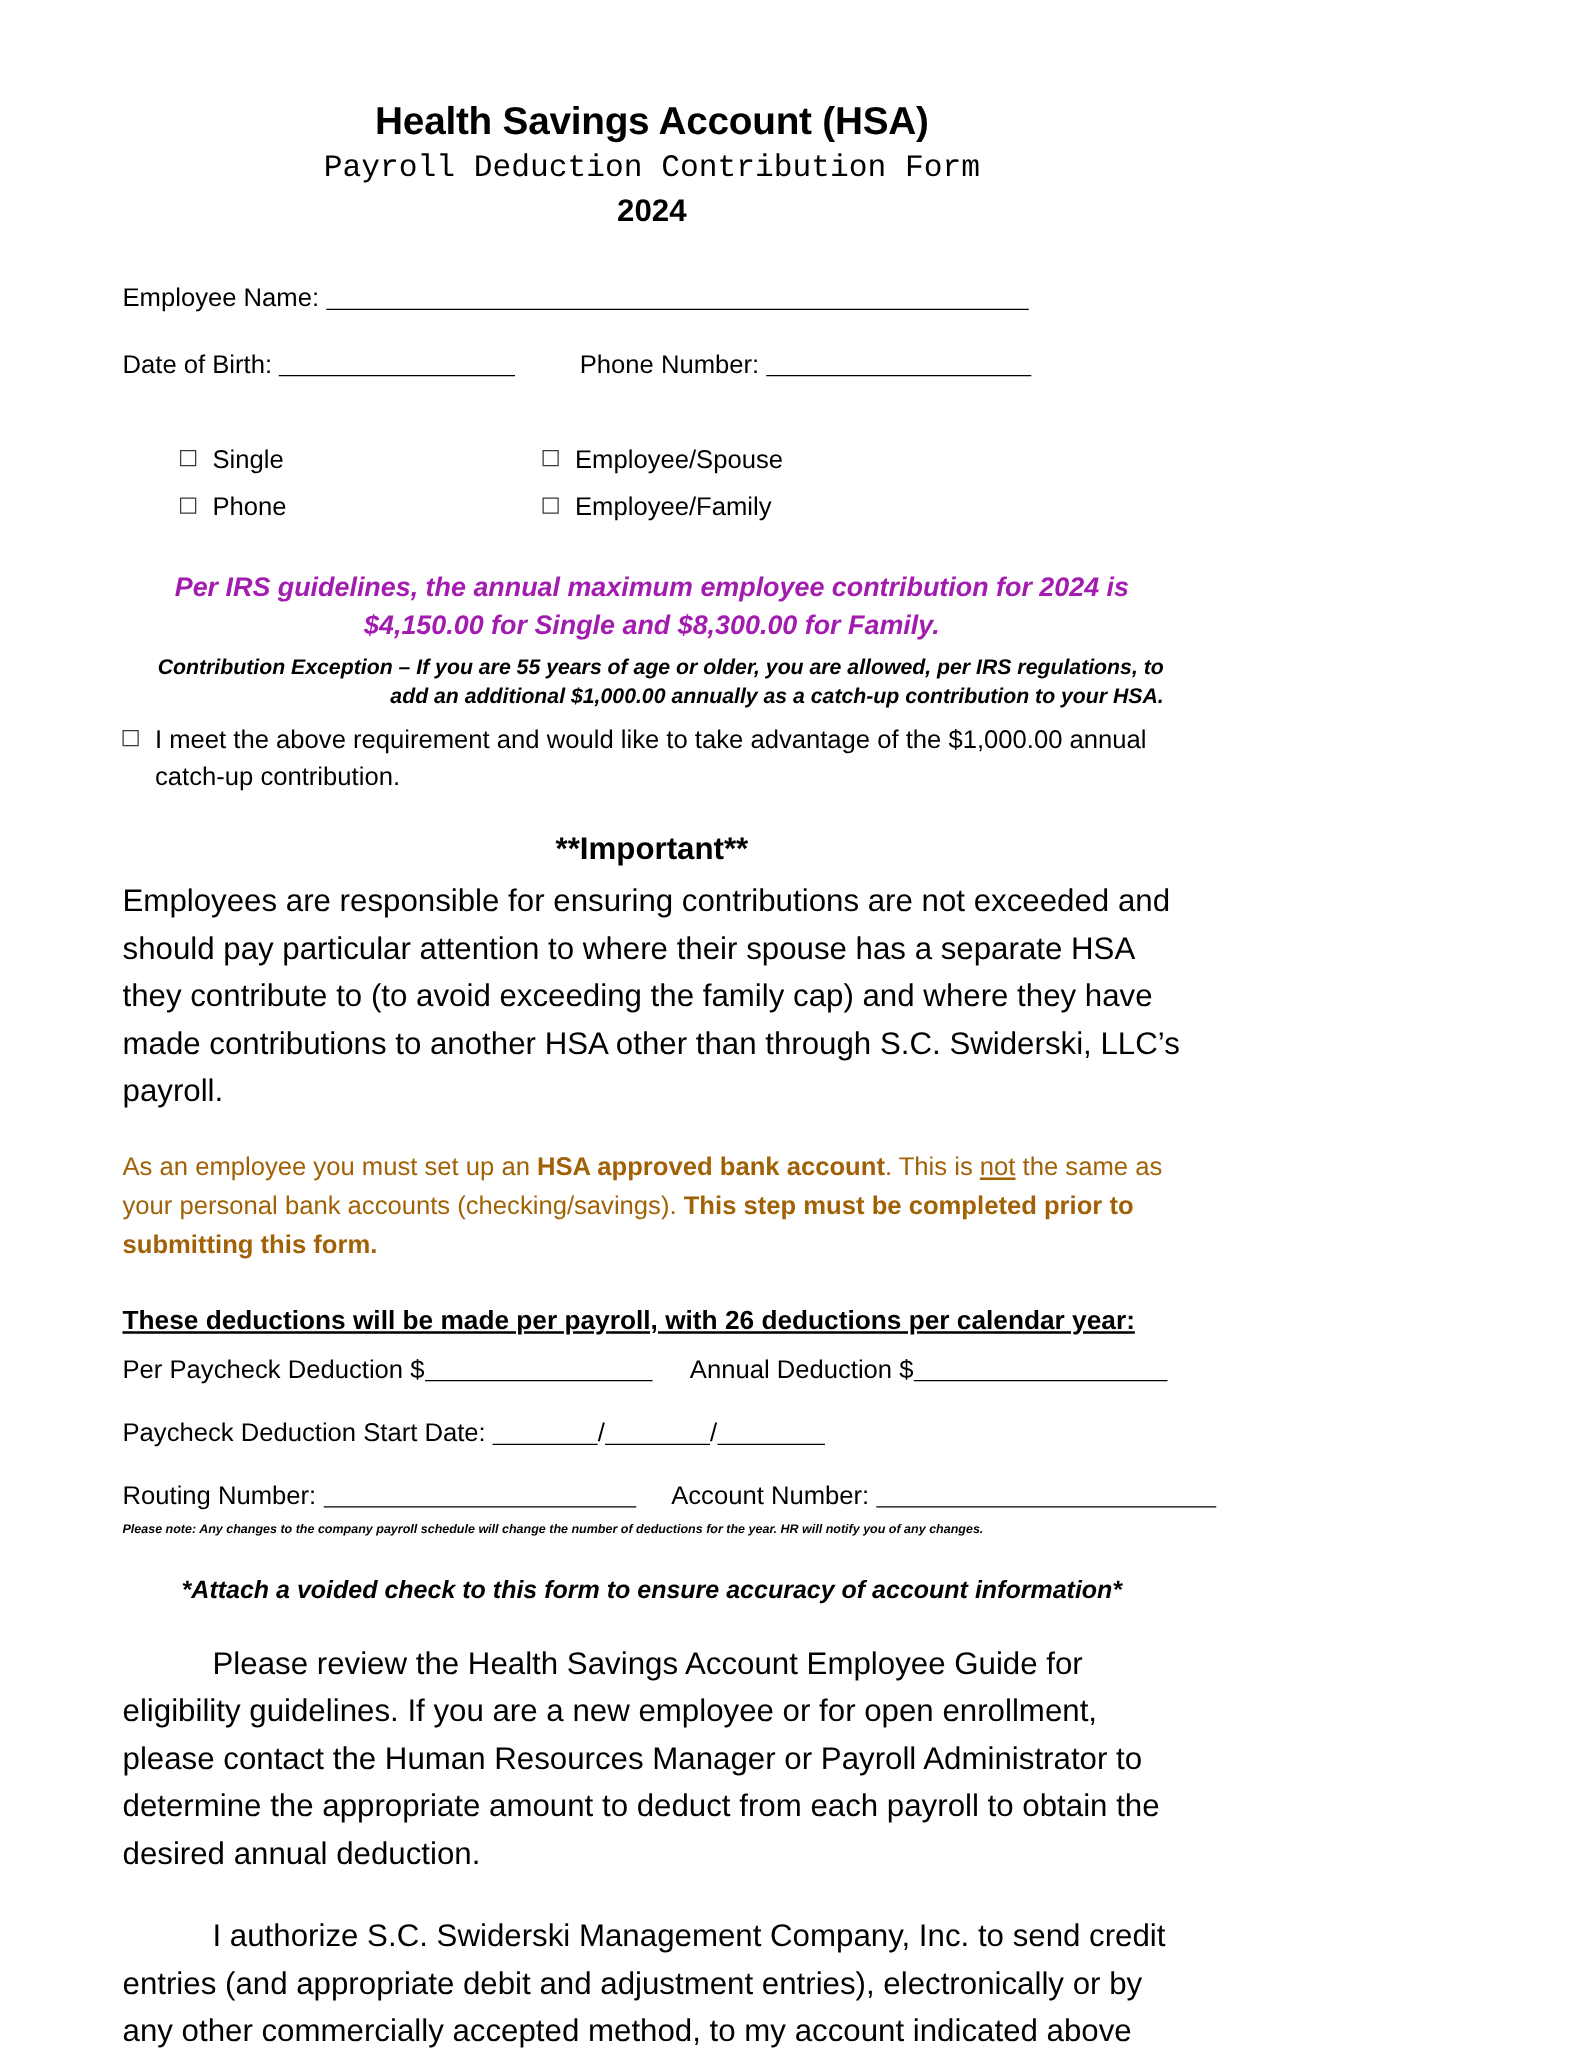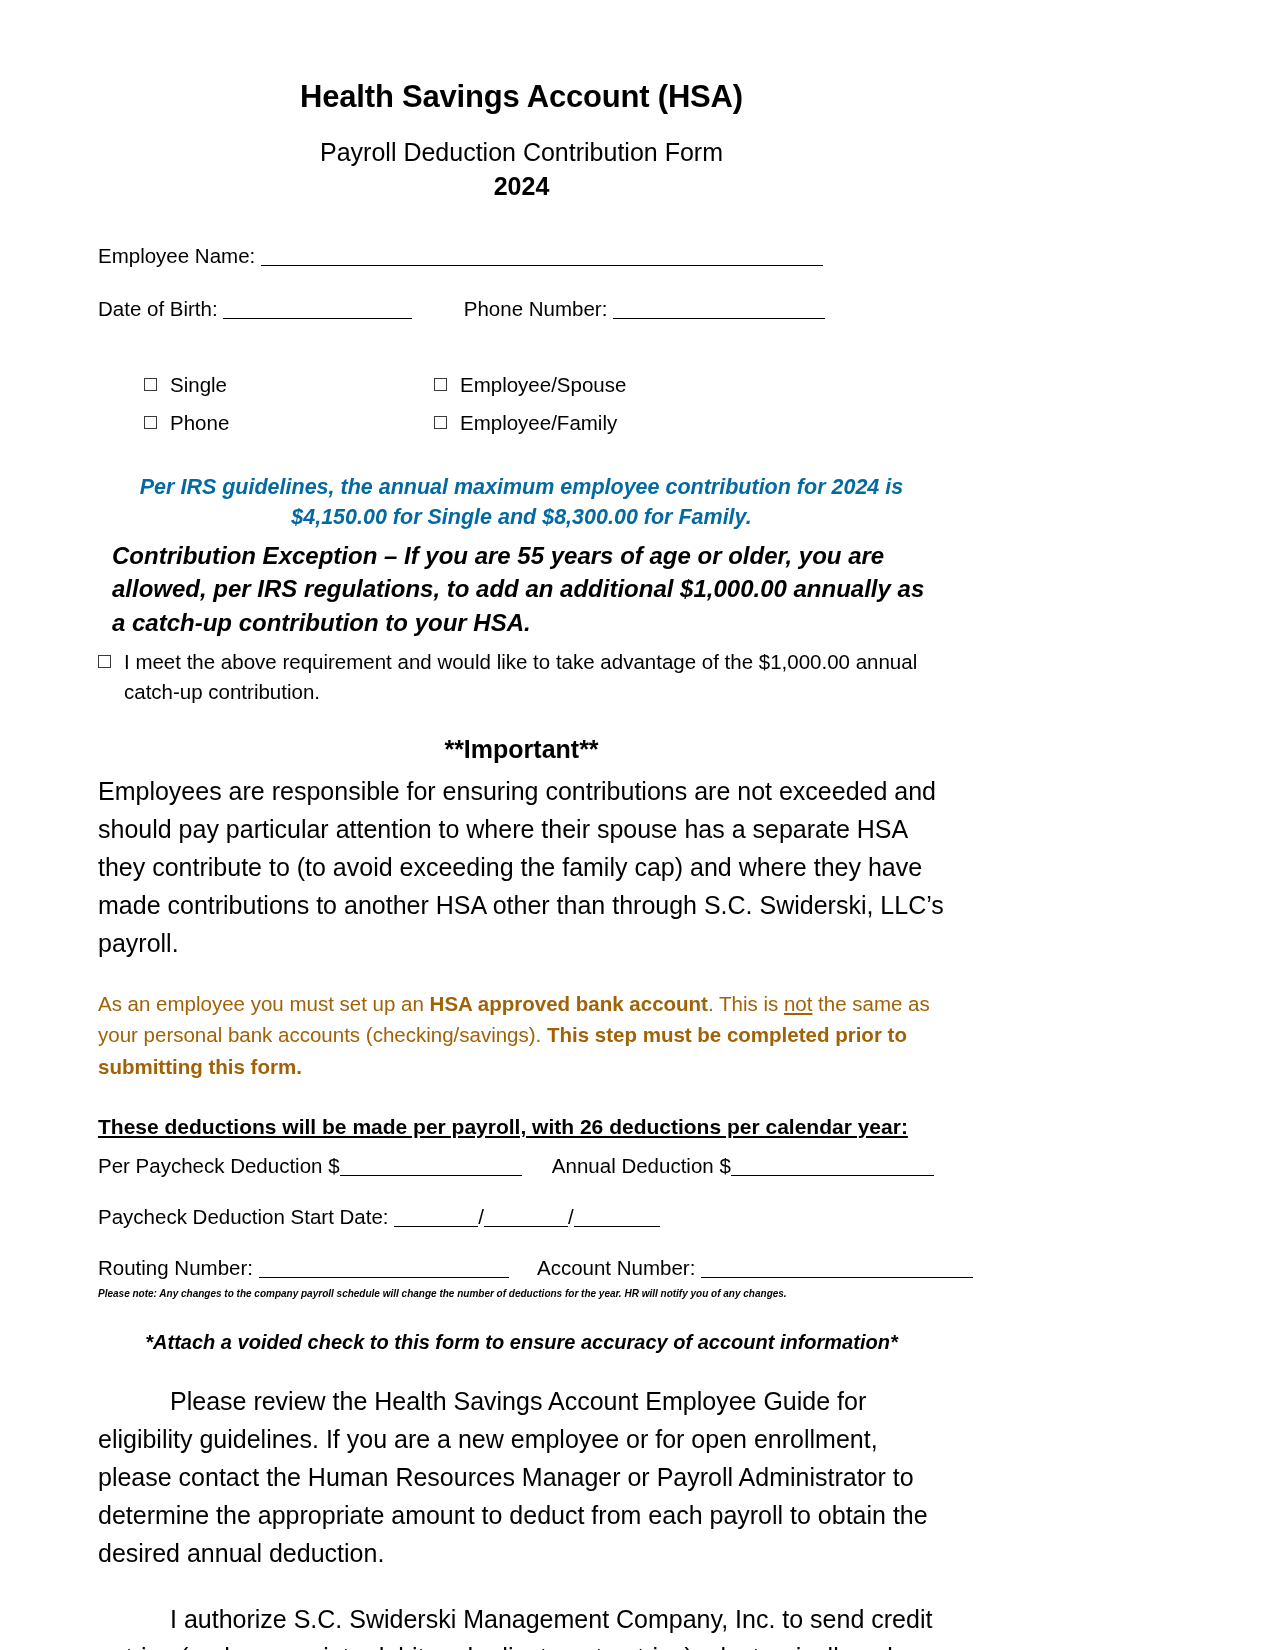--- a/index.html
+++ b/index.html
@@ -28,21 +28,22 @@
     font-size: 31px;
     font-weight: bold;
     letter-spacing: -0.2px;
     line-height: 1.22;
     margin: 0;
   }
   .doc-subtitle {
     font-size: 25px;
     font-weight: normal;
     line-height: 1.30;
-    margin: 20px 0 0 0;
+    margin: 3px 0 0 0;
+    font-family: Liberation Mono, monospace;
   }
   .doc-year {
     font-size: 25px;
     font-weight: bold;
     line-height: 1.30;
     margin: 2px 0 0 0;
   }
 
   
   .body-text {
@@ -104,34 +105,34 @@
     box-sizing: border-box;
     margin-right: 13px;
     flex: none;
     position: relative;
     top: -1px;
   }
   .checkbox-label { white-space: nowrap; }
 
   
   .notice-blue {
-    color: #0369a1;
+    color: #a21caf;
     font-size: 21.5px;
     font-weight: bold;
     font-style: italic;
     text-align: center;
     line-height: 1.42;
     margin: 0;
     padding: 0 40px;
   }
   .notice-exception {
-    font-size: 24px;
+    font-size: 17px;
     font-weight: bold;
     font-style: italic;
-    text-align: left;
+    text-align: right;
     line-height: 1.40;
     margin: 0;
     padding: 0 14px;
   }
   .catchup-row {
     display: flex;
     align-items: baseline;
     font-size: 20.5px;
     line-height: 1.45;
   }

